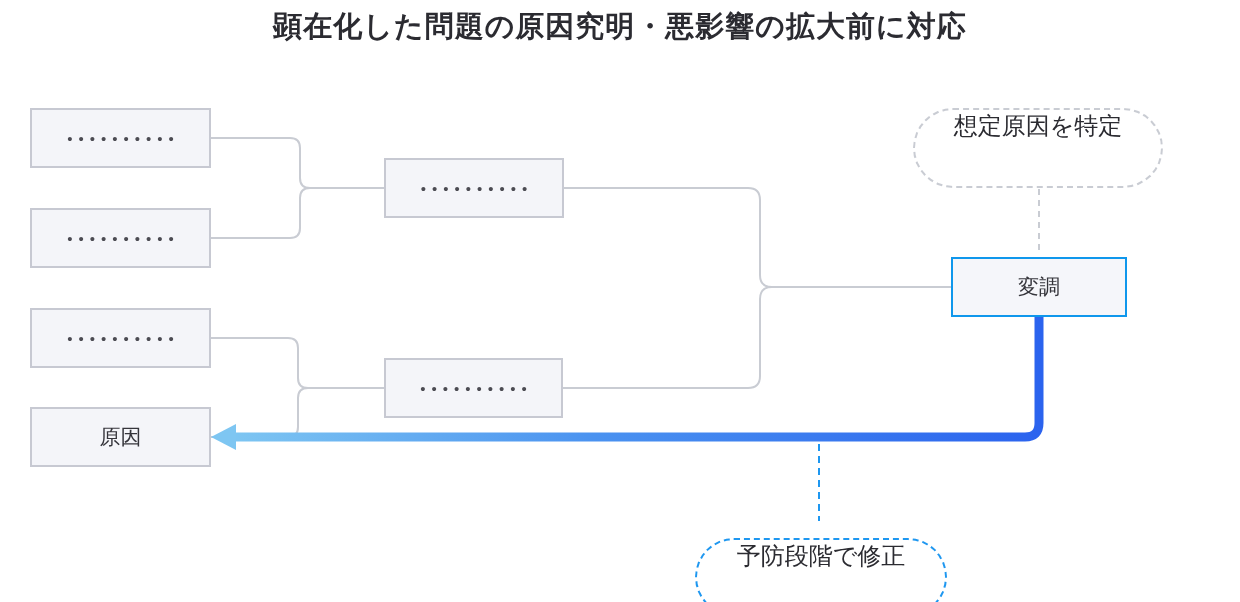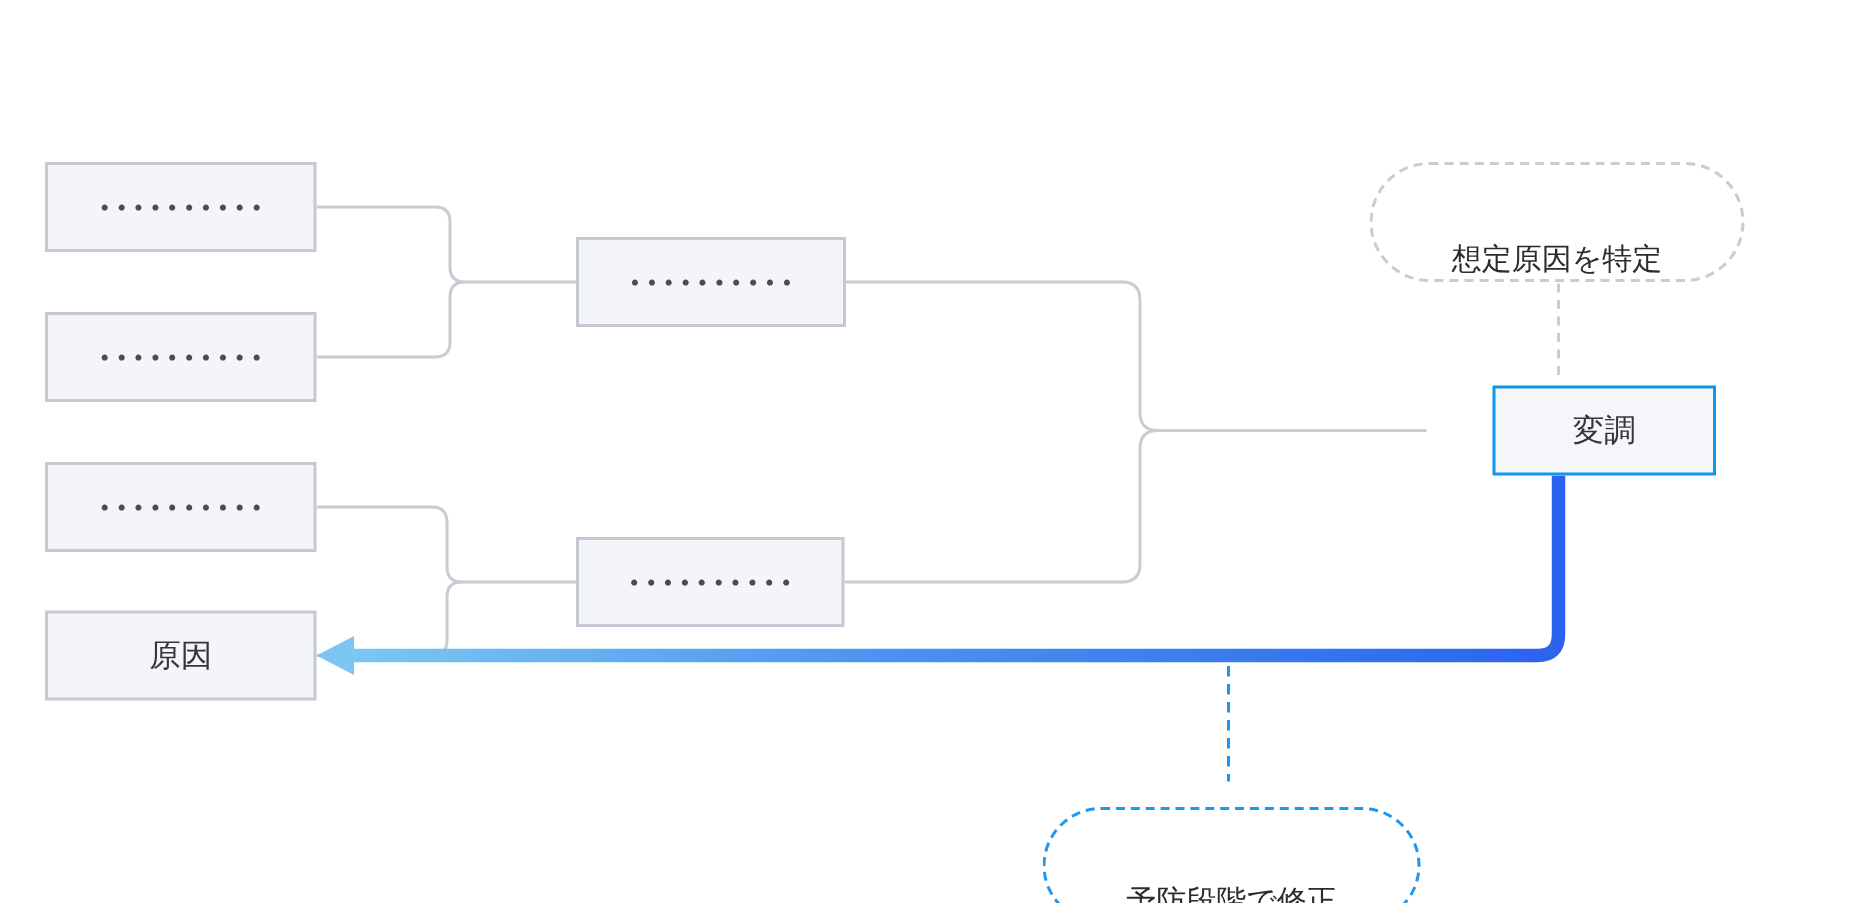--- a/index.html
+++ b/index.html
@@ -37,47 +37,48 @@
   .node .label {
     font-size:21px;
     color:#35353b;
   }
   #box-factor-1 { left:30px;  top:108px; width:181px; height:60px; }
   #box-factor-2 { left:30px;  top:208px; width:181px; height:60px; }
   #box-factor-3 { left:30px;  top:308px; width:181px; height:60px; }
   #box-cause    { left:30px;  top:407px; width:181px; height:60px; }
   #box-mid-top  { left:384px; top:158px; width:180px; height:60px; }
   #box-mid-bot  { left:384px; top:358px; width:179px; height:60px; }
-  #box-anomaly  { left:951px; top:257px; width:149px; height:60px; border-color:#0f97ec; background:#f5f6fa;margin-left:44px; }
+  #box-anomaly  { left:951px; top:257px; width:176px; height:60px; border-color:#0f97ec; background:#f5f6fa; }
   .pill {
     position:absolute;
     box-sizing:border-box;
     background:#ffffff;
-    display:flex; align-items:flex-end; justify-content:center;
-    font-size:20px;
+    display:flex; align-items:flex-start; justify-content:center;
+    font-size:24px;
     font-weight:500;
     color:#2b2b31;
     white-space:nowrap;
   }
   #callout-assumed {
     left:913px; top:108px; width:250px; height:80px;
     border:2px dashed #c9ccd3;
     border-radius:40px;
   }
   #callout-prevention {
     left:695px; top:538px; width:252px; height:78px;
     border:2px dashed #1e97f0;
     border-radius:39px;
   }
 </style>
 </head>
 <body>
 
 <div class="canvas">
 
+  <div class="title">顕在化した問題の原因究明・悪影響の拡大前に対応</div>
 
   <svg class="lines-svg" viewBox="0 0 1240 602" xmlns="http://www.w3.org/2000/svg">
     <defs>
       <linearGradient id="arrowGrad" gradientUnits="userSpaceOnUse" x1="230" y1="0" x2="1040" y2="0">
         <stop offset="0" stop-color="#7ec6f2"></stop>
         <stop offset="0.45" stop-color="#4a92f0"></stop>
         <stop offset="1" stop-color="#2b63ee"></stop>
       </linearGradient>
     </defs>
 

